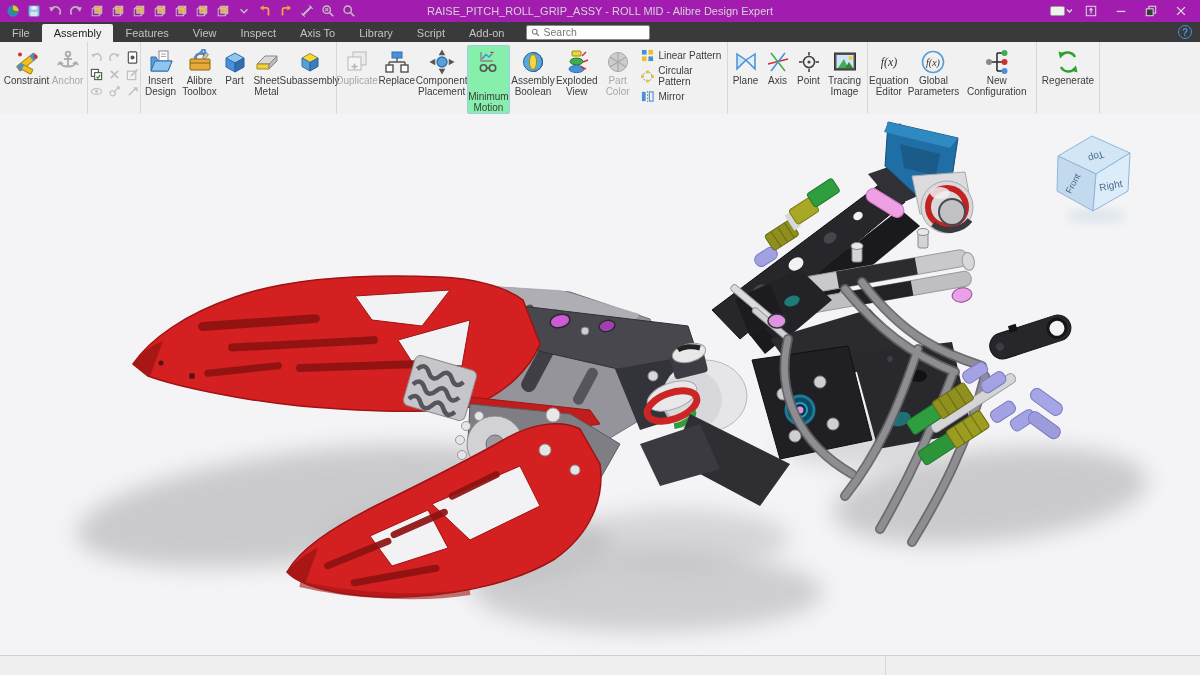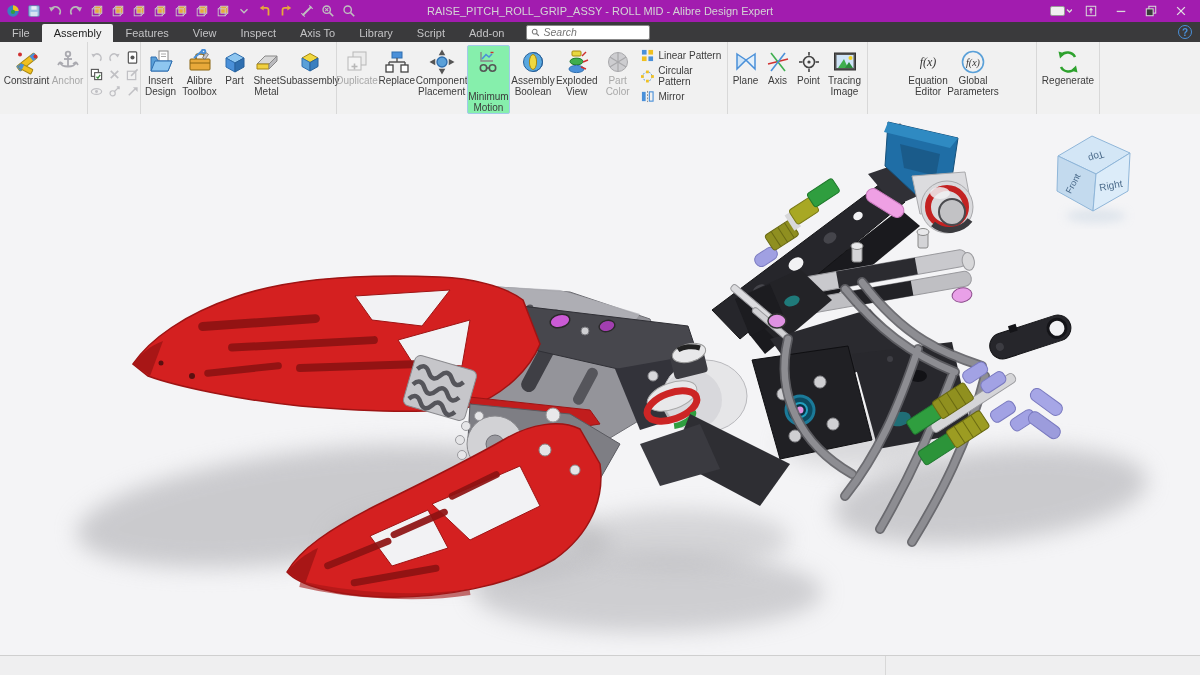--- a/index.html
+++ b/index.html
@@ -15,21 +15,21 @@
   .winctl { margin-left:auto; display:flex; align-items:center; gap:0; padding-right:4px; }
   .wbtn { width:30px; height:22px; display:flex; align-items:center; justify-content:center; }
   .wbtn svg { width:12px; height:12px; }
 
   
   .tabbar { height:20px; background:#3a3a3c; display:flex; align-items:flex-end; flex:0 0 20px; position:relative; }
   .tab { font-size:11px; color:#c3c3c5; padding:3px 12px 3px; cursor:default; }
   .tab.active { background:#f1f1f1; color:#222; border-radius:2px 2px 0 0; }
   .searchwrap { align-self:center; margin-left:10px; background:#fff; border:1px solid #888; border-radius:2px; width:124px; height:15px; display:flex; align-items:center; padding:0 4px; gap:3px; }
   .searchwrap svg { width:9px; height:9px; flex:0 0 9px; }
-  .searchwrap input { border:none; outline:none; width:100%; font-size:10.5px; font-family:"Liberation Sans",sans-serif; color:#333; background:transparent;font-style:italic; }
+  .searchwrap input { border:none; outline:none; width:100%; font-size:10.5px; font-family:"Liberation Sans",sans-serif; color:#333; background:transparent; }
   .helpbtn { position:absolute; right:8px; bottom:3px; width:14px; height:14px; border-radius:50%; border:1.5px solid #4a90d9; color:#4a90d9; font-size:10px; font-weight:bold; display:flex; align-items:center; justify-content:center; background:#3a3a3c; }
 
   
   .ribbon { background:#f1f1f1; flex:0 0 57px; display:flex; align-items:stretch; }
   .rgroup { display:flex; justify-content:center; align-items:flex-start; border-right:1px solid #d8d8d8; padding-top:3px; }
   .rbtn { display:flex; flex-direction:column; align-items:center; padding-top:2px; border:1px solid transparent; border-radius:2px;justify-content:space-between; }
   .rbtn .ric { height:27px; display:flex; align-items:center; justify-content:center; }
   .rbtn .ric svg { width:26px; height:26px; }
   .rlbl { font-size:10px; line-height:11px; color:#3c3c3c; text-align:center; }
   .rbtn.disabled .rlbl { color:#a8a8a8; }
@@ -577,20 +577,36 @@
       </div>
       <div class="rbtn w48">
         <span class="ric">
             <svg viewBox="0 0 26 26">
               <circle cx="13" cy="13" r="10.5" fill="none" stroke="#5aa0d8" stroke-width="1.6"></circle>
               <text x="13" y="17" text-anchor="middle" font-size="10" font-style="italic" font-family="Liberation Serif, serif" fill="#333">f(x)</text>
             </svg>
           </span>
         <span class="rlbl">Global Parameters</span>
       </div>
+      <div class="rbtn w84">
+        <span class="ric">
+            <svg viewBox="0 0 26 26">
+              <line x1="13" y1="4" x2="13" y2="22" stroke="#333" stroke-width="1.6"></line>
+              <line x1="5" y1="13" x2="13" y2="13" stroke="#333" stroke-width="1.6"></line>
+              <line x1="13" y1="4" x2="19" y2="4" stroke="#333" stroke-width="1.6"></line>
+              <line x1="13" y1="13" x2="19" y2="13" stroke="#333" stroke-width="1.6"></line>
+              <line x1="13" y1="22" x2="19" y2="22" stroke="#333" stroke-width="1.6"></line>
+              <circle cx="5" cy="13" r="3" fill="#8a8a8e"></circle>
+              <circle cx="20.5" cy="4" r="3" fill="#3fae4f"></circle>
+              <circle cx="20.5" cy="13" r="3" fill="#d03030"></circle>
+              <circle cx="20.5" cy="22" r="3" fill="#4a90d9"></circle>
+            </svg>
+          </span>
+        <span class="rlbl">New Configuration</span>
+      </div>
     </div>
 
     <div class="rgroup" style="width:63px">
       <div class="rbtn w60">
         <span class="ric">
             <svg viewBox="0 0 26 26">
               <path d="M20,8 A8.5,8.5 0 0 0 6,6.5" fill="none" stroke="#2ea22e" stroke-width="2.6"></path>
               <polygon points="3.5,2.5 10,4.5 5,9.5" fill="#2ea22e"></polygon>
               <path d="M6,18 A8.5,8.5 0 0 0 20,19.5" fill="none" stroke="#2ea22e" stroke-width="2.6"></path>
               <polygon points="22.5,23.5 16,21.5 21,16.5" fill="#2ea22e"></polygon>

